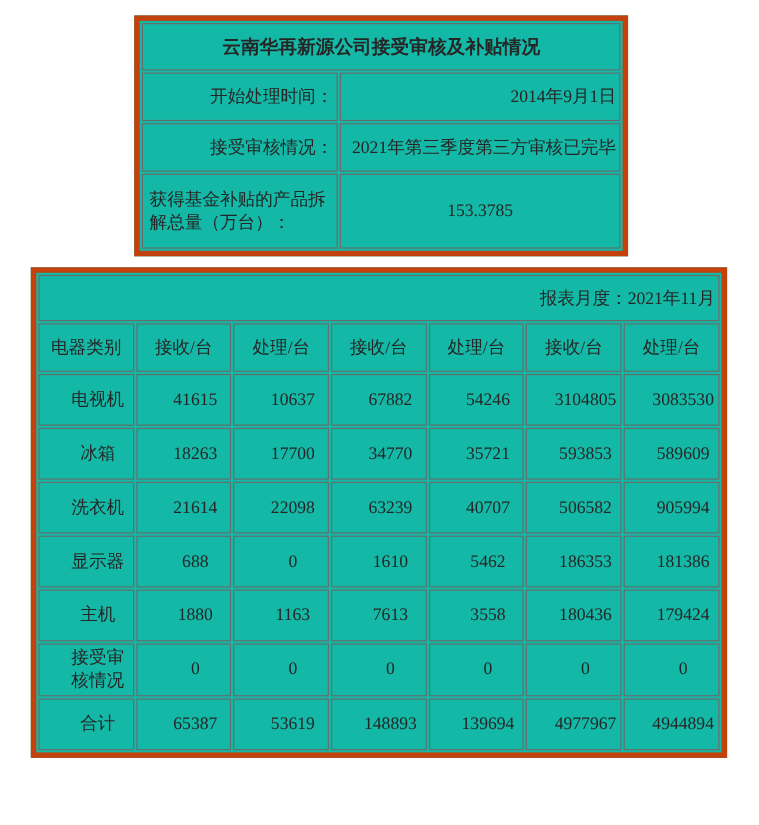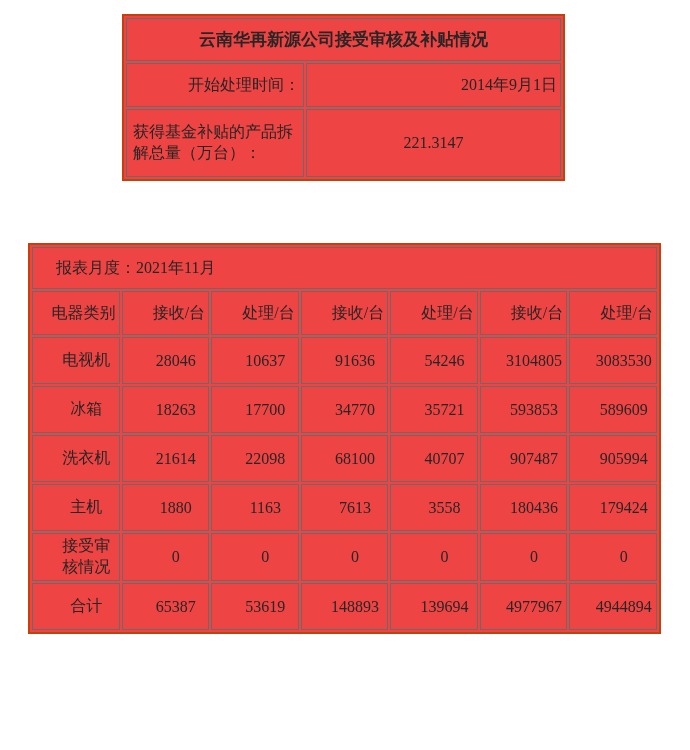--- a/index.html
+++ b/index.html
@@ -11,22 +11,22 @@
     width: 690px;
     height: 750px;
     position: relative;
     font-family: "Liberation Serif", "DejaVu Serif", serif;
     color: #262626;
     overflow: hidden;
   }
   table.tbl {
     border-collapse: separate;
     border-spacing: 2px;
-    border: 2px solid #c2410c;
-    background: #ef4444;
+    border: 5px solid #c2410c;
+    background: #14b8a6;
     table-layout: fixed;
   }
   table.tbl td {
     border: 1px solid #6a6a6a;
     text-align: center;
     vertical-align: middle;
     font-size: 16px;
     padding: 2px 3px;
     overflow: hidden;
     word-break: break-all;
@@ -51,47 +51,51 @@
     margin-left: 37px;
   }
   
   .report {
     position: absolute;
     left: 28px;
     top: 243px;
     width: 633px;
   }
   .report td.period-cell {
-    text-align: left;
+    text-align: right;
     padding-left: 23px;
     height: 36px;
   }
   .report td.group-cell { height: 42px; }
-  .report td.sub-cell   { height: 38px; text-align: right; }
+  .report td.sub-cell   { height: 38px; }
   .report td.data-cell  { height: 41px; padding-left: 24px; }
 </style>
 </head>
 <body>
 
 <table class="tbl summary">
   <colgroup>
       <col style="width:178px">
       <col style="width:255px">
     </colgroup>
   <tbody>
       <tr>
     <td colspan="2" class="title-cell">云南华再新源公司接受审核及补贴情况</td>
   </tr>
   <tr>
     <td class="lbl">开始处理时间：</td>
     <td class="lbl">2014年9月1日</td>
   </tr>
   <tr>
+    <td class="lbl">接受审核情况：</td>
+    <td class="lbl">2021年第三季度第三方审核已完毕</td>
+  </tr>
+  <tr>
     <td class="lbl-long">获得基金补贴的产品拆解总量（万台）：</td>
-    <td>221.3147</td>
+    <td>153.3785</td>
   </tr>
 </tbody>
   </table>
 
 <table class="tbl report">
   <colgroup>
     <col style="width:86px">
       <col style="width:86px">
       <col style="width:86px">
     <col style="width:86px">
@@ -108,44 +112,53 @@
     <td class="sub-cell">接收/台</td>
     <td class="sub-cell">处理/台</td>
     <td class="sub-cell">接收/台</td>
     <td class="sub-cell">处理/台</td>
     <td class="sub-cell">接收/台</td>
     <td class="sub-cell">处理/台</td>
   </tr>
 
   <tr>
     <td class="data-cell">电视机</td>
-    <td class="data-cell">28046</td>
+    <td class="data-cell">41615</td>
     <td class="data-cell">10637</td>
-    <td class="data-cell">91636</td>
+    <td class="data-cell">67882</td>
     <td class="data-cell">54246</td>
     <td class="data-cell">3104805</td>
     <td class="data-cell">3083530</td>
   </tr>
   <tr>
     <td class="data-cell">冰箱</td>
     <td class="data-cell">18263</td>
     <td class="data-cell">17700</td>
     <td class="data-cell">34770</td>
     <td class="data-cell">35721</td>
     <td class="data-cell">593853</td>
     <td class="data-cell">589609</td>
   </tr>
   <tr>
     <td class="data-cell">洗衣机</td>
     <td class="data-cell">21614</td>
     <td class="data-cell">22098</td>
-    <td class="data-cell">68100</td>
+    <td class="data-cell">63239</td>
     <td class="data-cell">40707</td>
-    <td class="data-cell">907487</td>
+    <td class="data-cell">506582</td>
     <td class="data-cell">905994</td>
+  </tr>
+  <tr>
+    <td class="data-cell">显示器</td>
+    <td class="data-cell">688</td>
+    <td class="data-cell">0</td>
+    <td class="data-cell">1610</td>
+    <td class="data-cell">5462</td>
+    <td class="data-cell">186353</td>
+    <td class="data-cell">181386</td>
   </tr>
   <tr>
     <td class="data-cell">主机</td>
     <td class="data-cell">1880</td>
     <td class="data-cell">1163</td>
     <td class="data-cell">7613</td>
     <td class="data-cell">3558</td>
     <td class="data-cell">180436</td>
     <td class="data-cell">179424</td>
   </tr>

